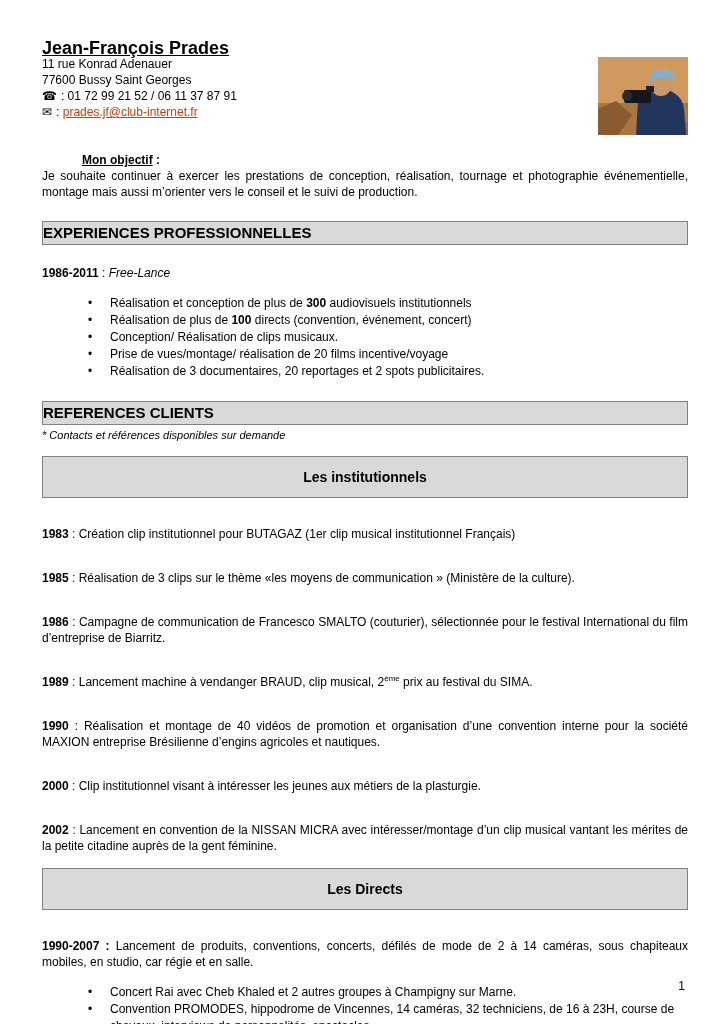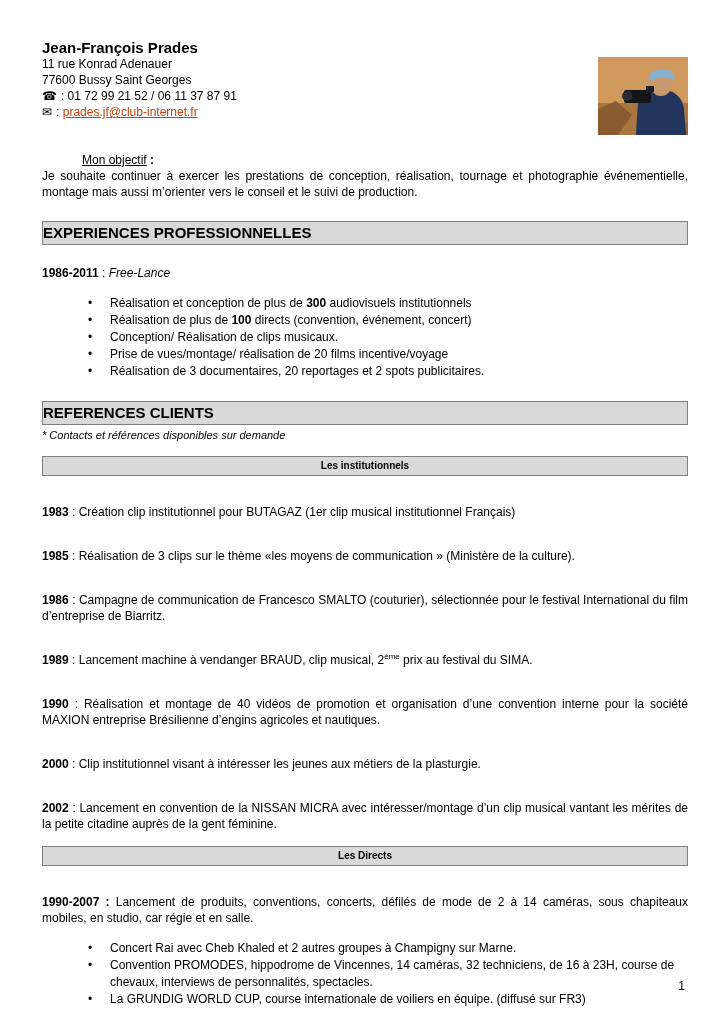--- a/index.html
+++ b/index.html
@@ -3,39 +3,39 @@
 <meta charset="utf-8">
 <style>
   * { margin:0; padding:0; box-sizing:border-box; }
   html, body { background:#ffffff; }
   .page {
     width:725px; height:1024px; background:#ffffff; color:#000;
     font-family:"Liberation Sans", sans-serif; font-size:12px; line-height:16px;
     padding:40px 37px 0 42px; position:relative; overflow:hidden; margin:0 auto;
   }
   .header-row { display:flex; justify-content:space-between; align-items:flex-start; }
-  .contact-name { font-weight:bold; font-size:15px; }
+  .contact-name { font-weight:bold; font-size:18px;text-decoration:underline; }
   .contact-line { line-height:16px; }
   .contact-icon { display:inline-block; margin-right:4px; font-size:12px; }
   .email-link { color:#c2410c; text-decoration:underline; cursor:pointer; }
   .photo { width:90px; height:78px; margin-top:17px; flex:none; }
   .photo svg { display:block; width:100%; height:100%; }
 
   .objective-heading-line { margin-top:17px; }
-  .objective-heading { font-weight:normal; text-decoration:underline;padding-left:40px; }
+  .objective-heading { font-weight:bold; text-decoration:underline;padding-left:40px; }
   .objective-colon { font-weight:bold; }
   .objective-text { text-align:justify; }
 
   .section-bar {
     margin-top:21px; background:#d9d9d9; border:1px solid #808080;
     text-align:left; font-weight:bold; font-size:15px; line-height:20px; padding:1px 0;
   }
   .sub-bar {
     margin-top:14px; background:#d9d9d9; border:1px solid #808080;
-    text-align:center; font-weight:bold; font-size:10px; line-height:18px; padding:0 0;
+    text-align:center; font-weight:bold; font-size:14px; line-height:18px; padding:11px 0;
   }
   .b { font-weight:bold; }
   .i { font-style:italic; }
 
   .freelance-line { margin-top:20px; }
   .bullet-list { margin-top:14px; }
   .bullet { display:flex; margin-left:46px; line-height:17px; }
   .bullet::before { content:"\2022"; flex:none; width:22px; }
   .early-line { margin-top:16px; }
 

